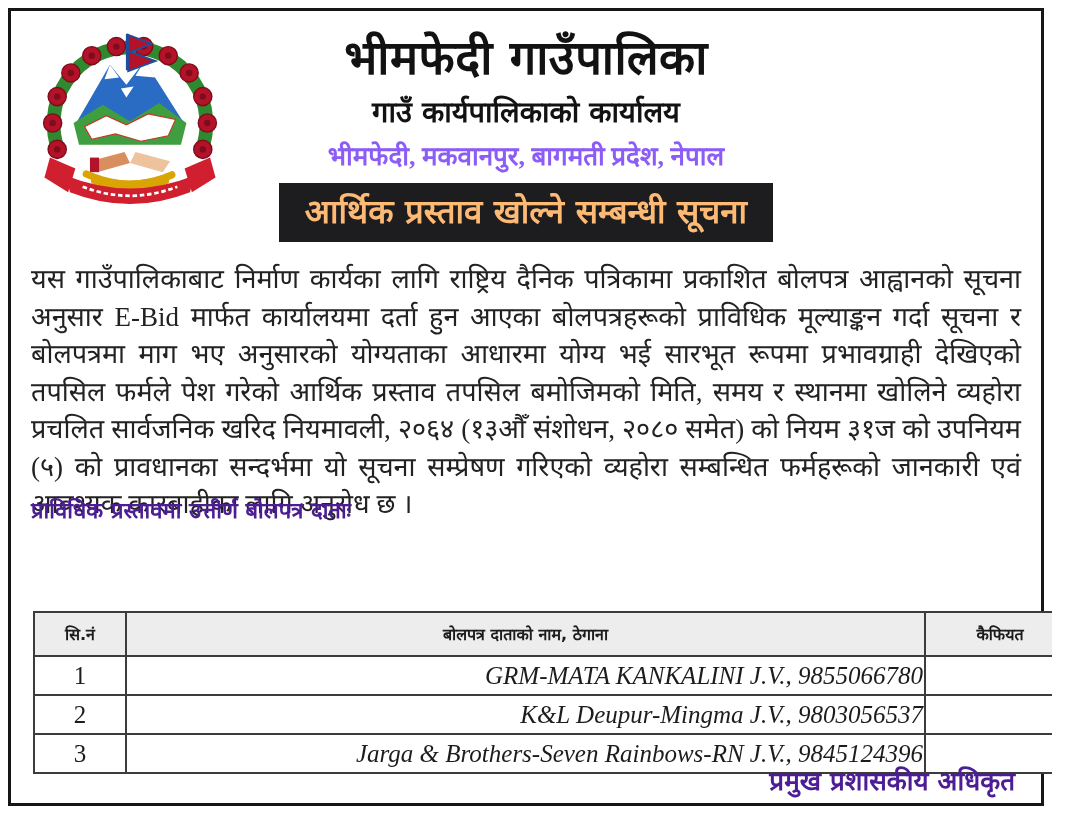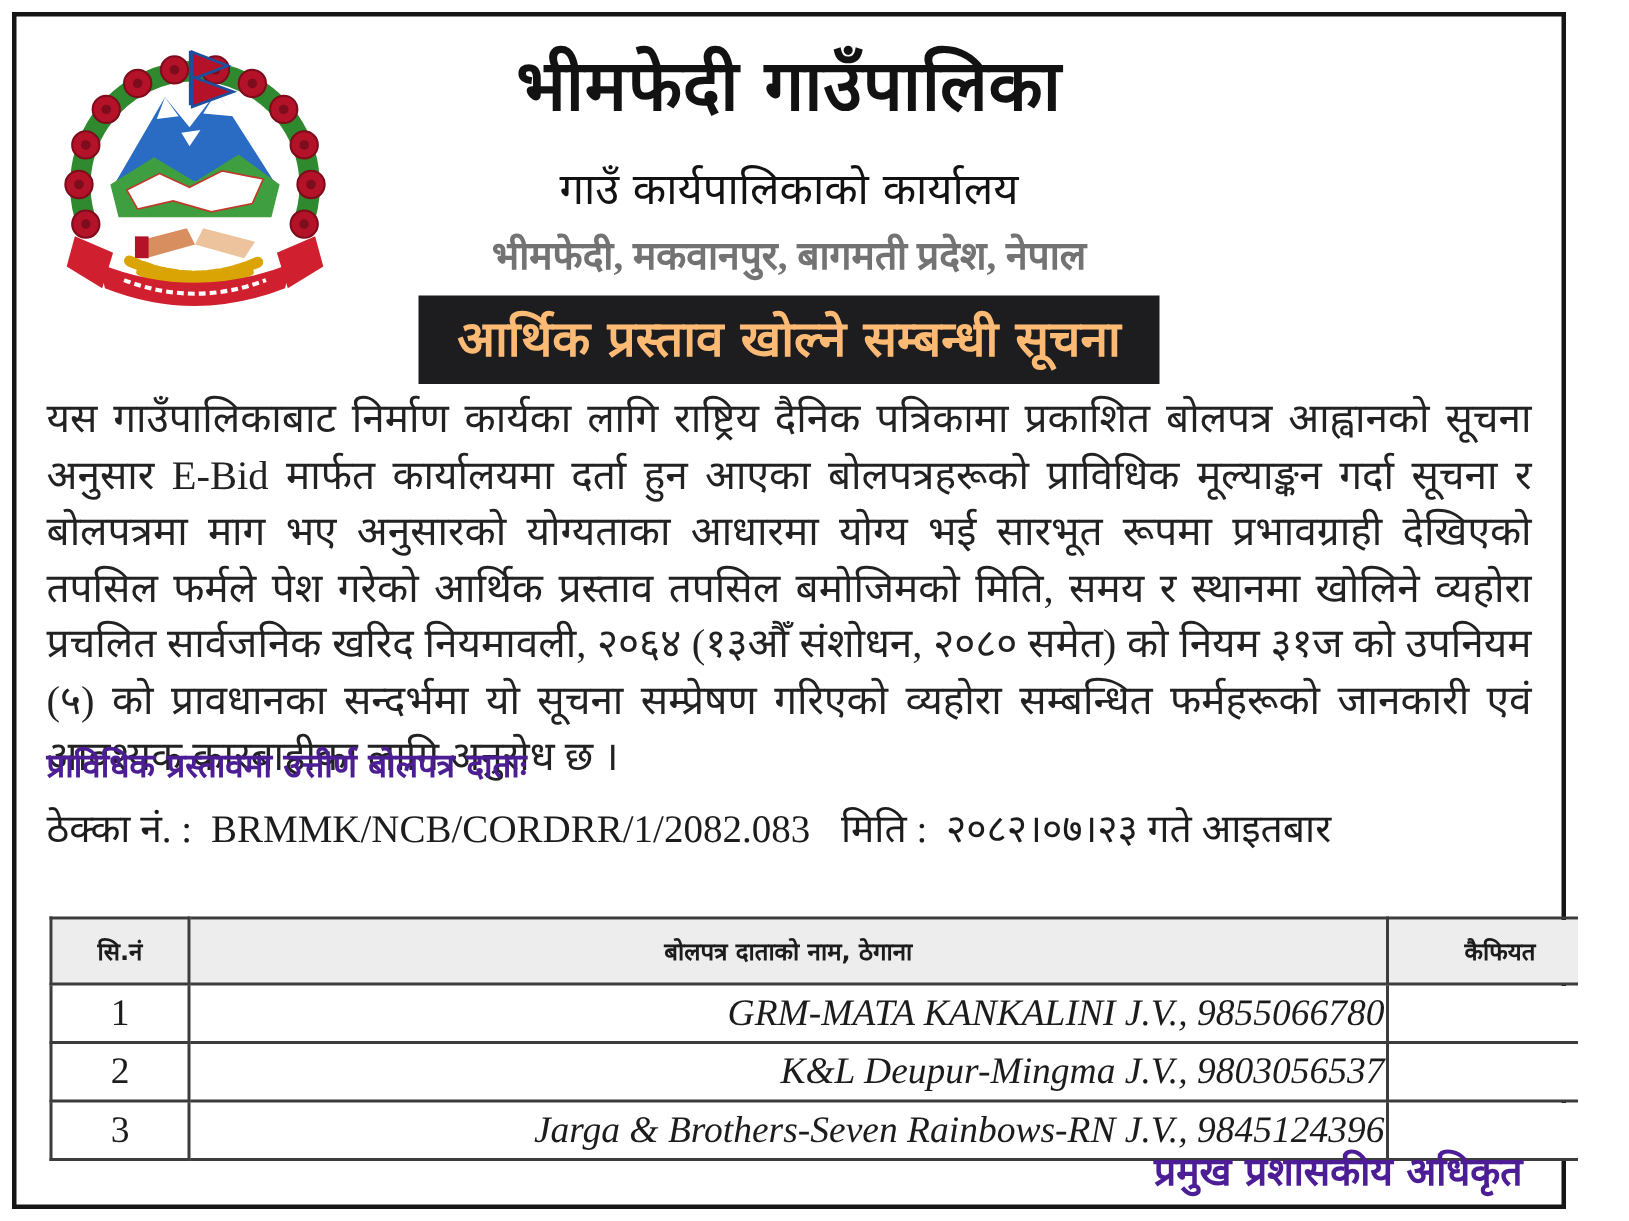--- a/index.html
+++ b/index.html
@@ -14,22 +14,22 @@
   .frame{
     position:absolute;left:8px;top:8px;right:8px;bottom:8px;
     border:3px solid #161616;
   }
   
   .emblem{position:absolute;left:28px;top:16px;width:182px;height:192px;}
   
   .header{position:absolute;left:0;right:0;top:22px;text-align:center;
           font-family:"DejaVu Sans","Liberation Sans",sans-serif;}
   .muni-title{font-size:47px;font-weight:bold;letter-spacing:0.5px;color:#121212;line-height:1.05;}
-  .office-line{font-size:29px;font-weight:normal;margin-top:23px;color:#121212;}
-  .address-line{font-size:26px;font-weight:bold;margin-top:7px;color:#737373;
+  .office-line{font-size:29px;font-weight:bold;margin-top:9px;color:#121212;}
+  .address-line{font-size:26px;font-weight:bold;margin-top:7px;color:#8b5cf6;
                 font-family:"Liberation Serif","DejaVu Serif",serif;}
   .notice-banner{
     display:inline-block;margin-top:10px;
     background:#1d1d1f;color:#fdba74;
     font-size:33px;font-weight:bold;
     padding:5px 26px 9px 26px;
   }
   .published-line{margin-top:9px;font-size:25px;font-weight:bold;color:#161616;
                   font-family:"Liberation Serif","DejaVu Serif",serif;}
   
@@ -163,26 +163,20 @@
       <div class="address-line">भीमफेदी, मकवानपुर, बागमती प्रदेश, नेपाल</div>
       <div>
         <div class="notice-banner">आर्थिक प्रस्ताव खोल्ने सम्बन्धी सूचना</div>
       </div>
     </div>
 
     <p class="paragraph">यस गाउँपालिकाबाट निर्माण कार्यका लागि राष्ट्रिय दैनिक पत्रिकामा प्रकाशित बोलपत्र आह्वानको सूचना अनुसार E-Bid मार्फत कार्यालयमा दर्ता हुन आएका बोलपत्रहरूको प्राविधिक मूल्याङ्कन गर्दा सूचना र बोलपत्रमा माग भए अनुसारको योग्यताका आधारमा योग्य भई सारभूत रूपमा प्रभावग्राही देखिएको तपसिल फर्मले पेश गरेको आर्थिक प्रस्ताव तपसिल बमोजिमको मिति, समय र स्थानमा खोलिने व्यहोरा प्रचलित सार्वजनिक खरिद नियमावली, २०६४ (१३औँ संशोधन, २०८० समेत) को नियम ३१ज को उपनियम (५) को प्रावधानका सन्दर्भमा यो सूचना सम्प्रेषण गरिएको व्यहोरा सम्बन्धित फर्महरूको जानकारी एवं आवश्यक कारबाहीका लागि अनुरोध छ ।</p>
 
     <div class="qualified-heading">प्राविधिक प्रस्तावमा उत्तीर्ण बोलपत्र दाताः</div>
 
-    <div class="detail-line contract-line">
-      <span>ठेक्का नं. :</span>
-      <span class="v">BRMMK/NCB/CORDRR/1/2082.083</span>
-      <span>मिति :</span>
-      <span class="v">२०८२।०७।२३ गते आइतबार</span>
-    </div>
 
     <table class="bidder-table">
       <colgroup>
         <col class="col-sn">
           <col class="col-name">
           <col class="col-remark">
       </colgroup>
       <thead>
         <tr>
           <th>सि.नं</th>

